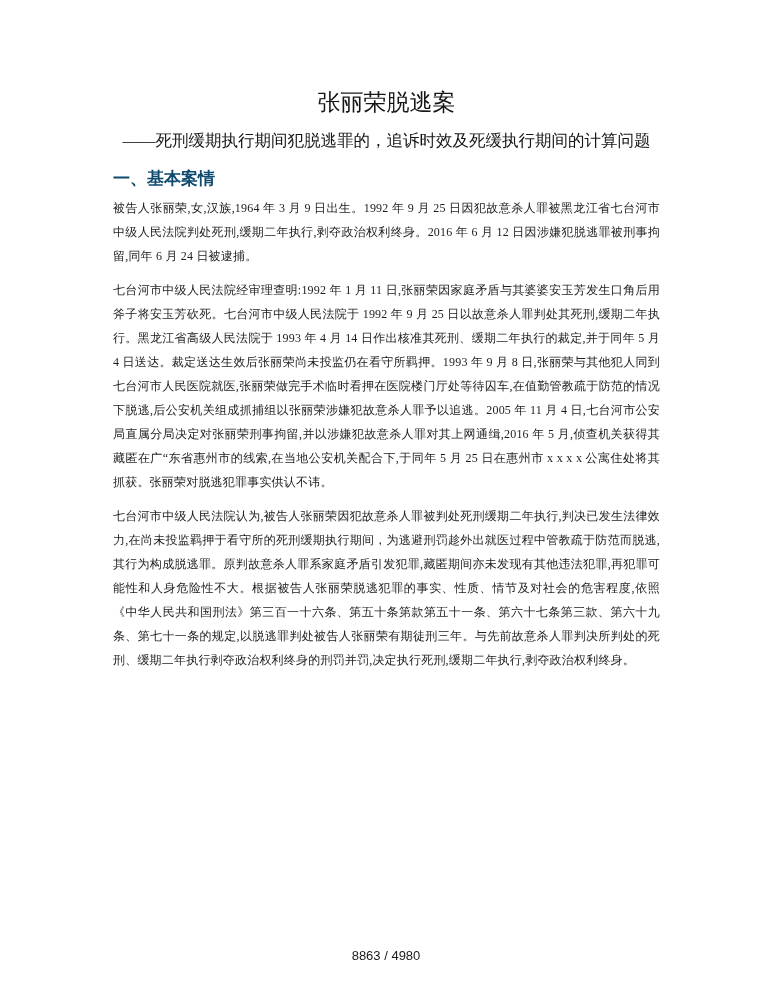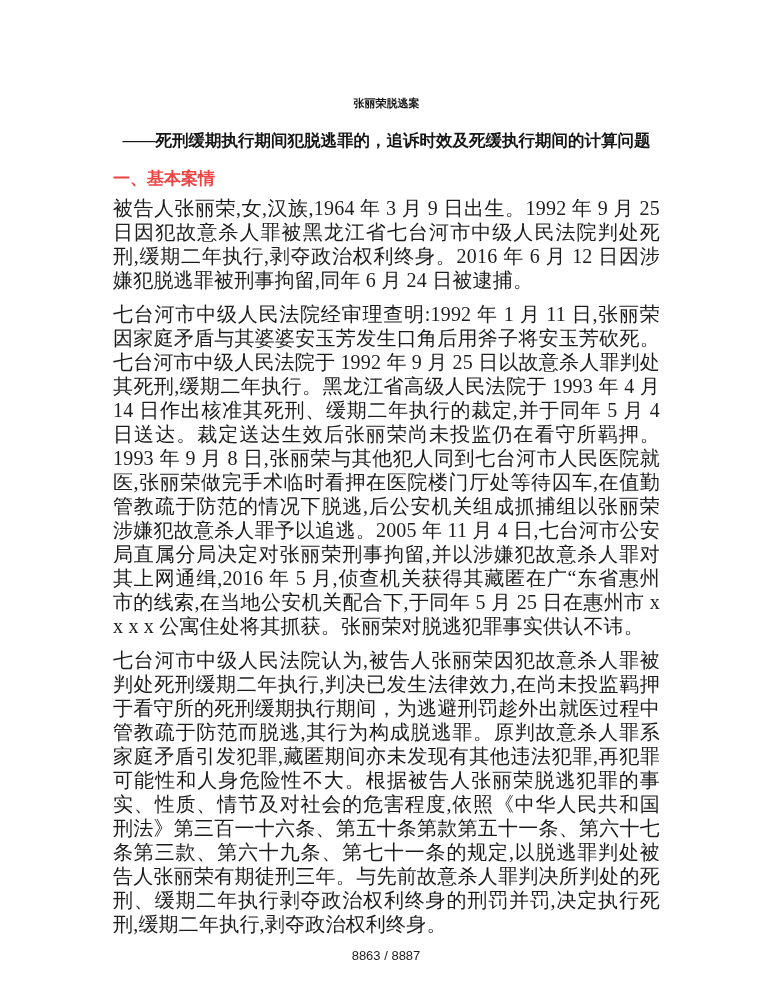--- a/index.html
+++ b/index.html
@@ -17,45 +17,45 @@
     overflow: hidden;
   }
   .content {
     position: absolute;
     left: 113px;
     top: 92px;
     width: 547px;
   }
   .doc-title {
     margin: 0;
-    font-size: 11px;
-    font-weight: bold;
+    font-size: 23px;
+    font-weight: normal;
     line-height: 22px;
     text-align: center;
     color: #151515;
   }
   .doc-subtitle {
     margin: 16px 0 0 0;
     font-size: 16.5px;
-    font-weight: bold;
+    font-weight: normal;
     line-height: 22px;
     text-align: center;
     color: #151515;
   }
   .section-heading {
     margin: 15px 0 5px 0;
     font-size: 17px;
     font-weight: bold;
     line-height: 24px;
     text-align: left;
-    color: #ef4444;
+    color: #0c4a6e;
   }
   .paragraph {
     margin: 0 0 10px 0;
-    font-size: 20px;
+    font-size: 12px;
     line-height: 24px;
     text-align: justify;
     text-justify: inter-ideograph;
     letter-spacing: 0.2px;
   }
   .footer {
     position: absolute;
     left: 0;
     right: 0;
     top: 948px;
@@ -70,14 +70,14 @@
 
 <div class="page">
   <div class="content">
     <h1 class="doc-title">张丽荣脱逃案</h1>
     <div class="doc-subtitle">——死刑缓期执行期间犯脱逃罪的，追诉时效及死缓执行期间的计算问题</div>
     <div class="section-heading">一、基本案情</div>
     <div class="paragraph">被告人张丽荣,女,汉族,1964 年 3 月 9 日出生。1992 年 9 月 25 日因犯故意杀人罪被黑龙江省七台河市中级人民法院判处死刑,缓期二年执行,剥夺政治权利终身。2016 年 6 月 12 日因涉嫌犯脱逃罪被刑事拘留,同年 6 月 24 日被逮捕。</div>
     <div class="paragraph">七台河市中级人民法院经审理查明:1992 年 1 月 11 日,张丽荣因家庭矛盾与其婆婆安玉芳发生口角后用斧子将安玉芳砍死。七台河市中级人民法院于 1992 年 9 月 25 日以故意杀人罪判处其死刑,缓期二年执行。黑龙江省高级人民法院于 1993 年 4 月 14 日作出核准其死刑、缓期二年执行的裁定,并于同年 5 月 4 日送达。裁定送达生效后张丽荣尚未投监仍在看守所羁押。1993 年 9 月 8 日,张丽荣与其他犯人同到七台河市人民医院就医,张丽荣做完手术临时看押在医院楼门厅处等待囚车,在值勤管教疏于防范的情况下脱逃,后公安机关组成抓捕组以张丽荣涉嫌犯故意杀人罪予以追逃。2005 年 11 月 4 日,七台河市公安局直属分局决定对张丽荣刑事拘留,并以涉嫌犯故意杀人罪对其上网通缉,2016 年 5 月,侦查机关获得其藏匿在广“东省惠州市的线索,在当地公安机关配合下,于同年 5 月 25 日在惠州市 x x x x 公寓住处将其抓获。张丽荣对脱逃犯罪事实供认不讳。</div>
     <div class="paragraph">七台河市中级人民法院认为,被告人张丽荣因犯故意杀人罪被判处死刑缓期二年执行,判决已发生法律效力,在尚未投监羁押于看守所的死刑缓期执行期间，为逃避刑罚趁外出就医过程中管教疏于防范而脱逃,其行为构成脱逃罪。原判故意杀人罪系家庭矛盾引发犯罪,藏匿期间亦未发现有其他违法犯罪,再犯罪可能性和人身危险性不大。根据被告人张丽荣脱逃犯罪的事实、性质、情节及对社会的危害程度,依照《中华人民共和国刑法》第三百一十六条、第五十条第款第五十一条、第六十七条第三款、第六十九条、第七十一条的规定,以脱逃罪判处被告人张丽荣有期徒刑三年。与先前故意杀人罪判决所判处的死刑、缓期二年执行剥夺政治权利终身的刑罚并罚,决定执行死刑,缓期二年执行,剥夺政治权利终身。</div>
   </div>
-  <div class="footer">8863 / 8887</div>
+  <div class="footer">8863 / 4980</div>
 </div>
 
 </body></html>

